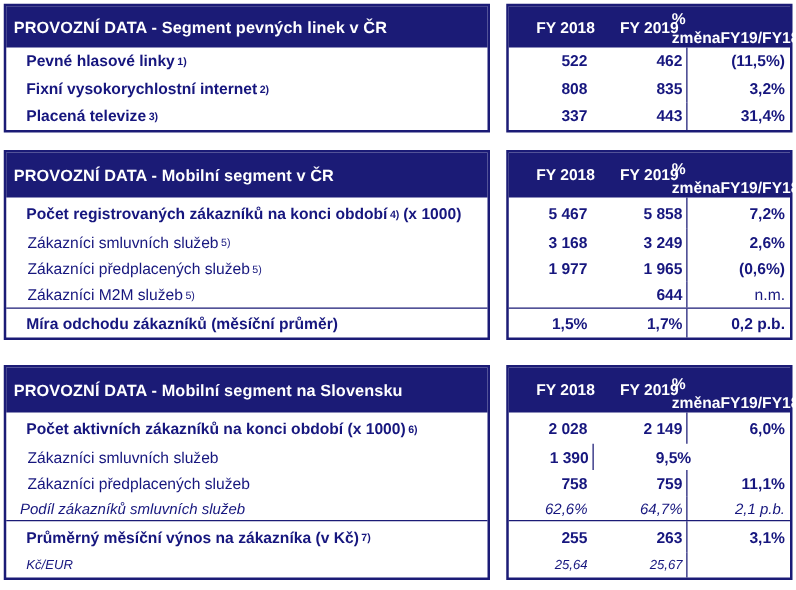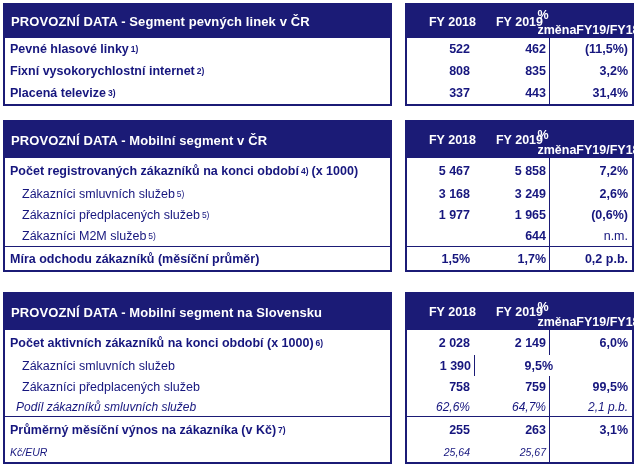--- a/index.html
+++ b/index.html
@@ -39,21 +39,21 @@
   
   .row { display: flex; align-items: center; font-size: 12.5px; }
   .rh22 { height: 22px; }
   .rh25 { height: 25px; }
   .rh21 { height: 21px; }
   .rh24 { height: 24px; }
   .rh19 { height: 19px; }
   .rh26 { height: 26px; }
   .rh20 { height: 20px; }
 
-  .lbox .row { padding-left: 5px; font-weight: bold; }
+  .lbox .row { padding-left: 16px; font-weight: bold; }
   .lbox .row.sub { padding-left: 17px; font-weight: normal; }
   .lbox .row.it { padding-left: 11px; font-weight: normal; font-style: italic; font-size: 12px; }
   .lbox .row.sm { font-weight: normal; font-style: italic; font-size: 10.5px; }
 
   .rbox .row { font-weight: bold; }
   .cell { display: flex; justify-content: flex-end; align-items: center; height: 100%; }
   .cell.c1 { padding-right: 12px; }
   .cell.c2 { padding-right: 3px; }
   .cell.c3 { padding-right: 4px; border-left: 1.5px solid #1B1B76; }
   .rbox .row.it .cell { font-weight: normal; font-style: italic; font-size: 12px; }
@@ -224,21 +224,21 @@
         <span class="cell c2">2 149</span>
         <span class="cell c3">6,0%</span>
       </div>
       <div class="row rh21">
         <span class="cell c2">1 390</span>
         <span class="cell c3">9,5%</span>
       </div>
       <div class="row rh21">
         <span class="cell c1">758</span>
         <span class="cell c2">759</span>
-        <span class="cell c3">99,5%</span>
+        <span class="cell c3">11,1%</span>
       </div>
       <div class="row rh19 it">
         <span class="cell c1">62,6%</span>
         <span class="cell c2">64,7%</span>
         <span class="cell c3">2,1 p.b.</span>
       </div>
       <div class="row rh26 sep">
         <span class="cell c1">255</span>
         <span class="cell c2">263</span>
         <span class="cell c3">3,1%</span>

